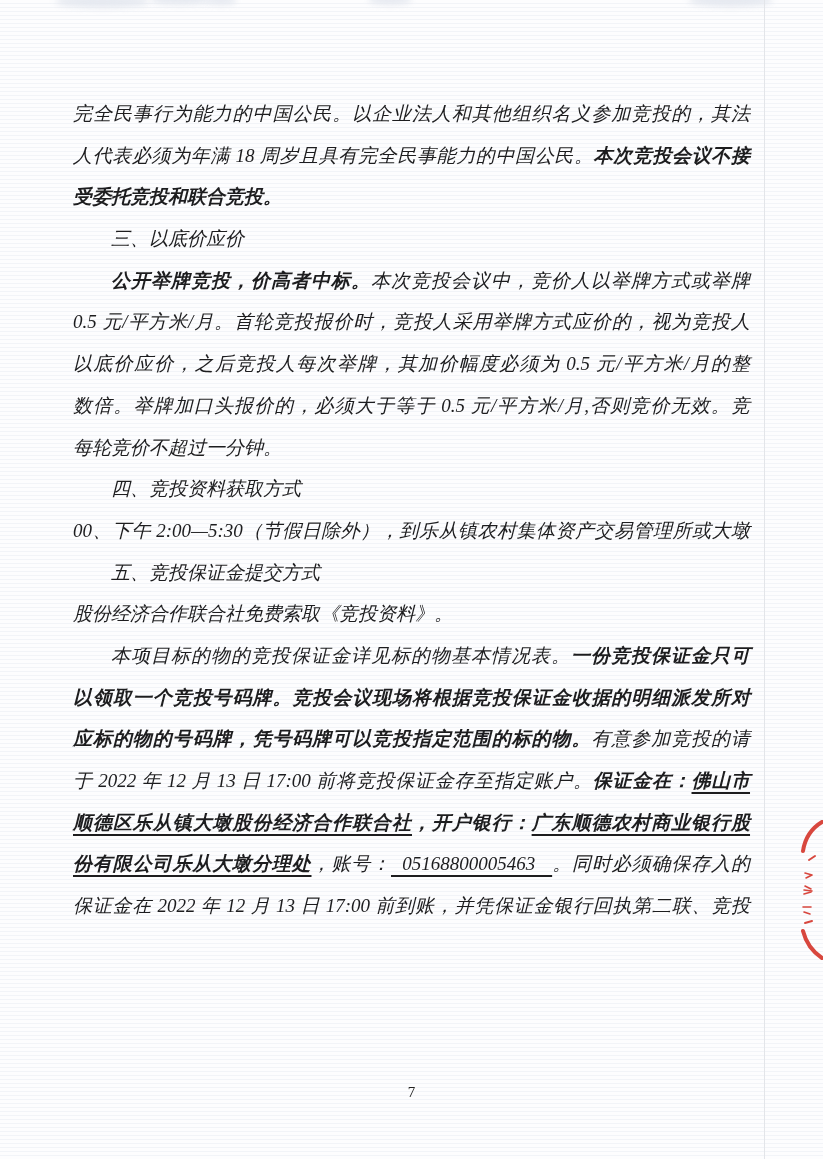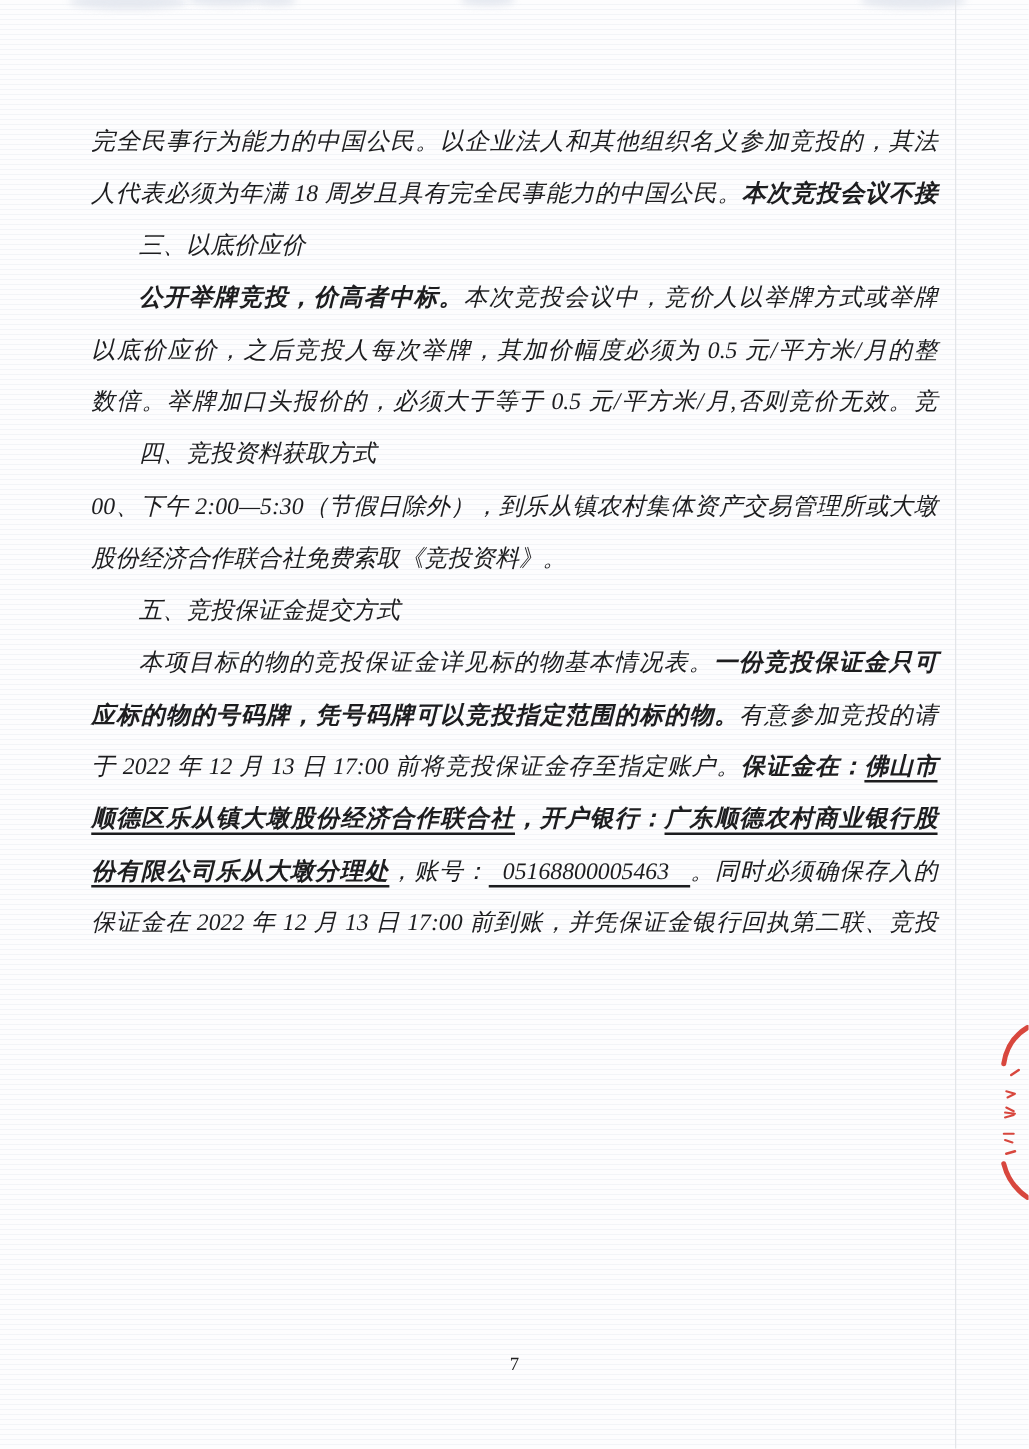--- a/index.html
+++ b/index.html
@@ -71,29 +71,33 @@
     <div class="smudge" style="left:205px;top:-4px;width:32px;height:9px;"></div>
     <div class="smudge" style="left:368px;top:-5px;width:44px;height:10px;"></div>
     <div class="smudge" style="left:688px;top:-6px;width:85px;height:13px;"></div>
   </div>
 
   <div class="scanner-streak"></div>
 
   <div class="text-block">
       <div class="line full"><span>完全民事行为能力的中国公民。以企业法人和其他组织名义参加竞投的，其法</span></div>
       <div class="line full"><span>人代表必须为年满 18 周岁且具有完全民事能力的中国公民。</span><span class="b">本次竞投会议不接</span></div>
+      <div class="line"><span class="b">受委托竞投和联合竞投。</span></div>
       <div class="line indent"><span>三、以底价应价</span></div>
       <div class="line full indent"><span class="b">公开举牌竞投，价高者中标。</span><span>本次竞投会议中，竞价人以举牌方式或举牌</span></div>
+      <div class="line full"><span>0.5 元/平方米/月。首轮竞投报价时，竞投人采用举牌方式应价的，视为竞投人</span></div>
       <div class="line full"><span>以底价应价，之后竞投人每次举牌，其加价幅度必须为 0.5 元/平方米/月的整</span></div>
       <div class="line full"><span>数倍。举牌加口头报价的，必须大于等于 0.5 元/平方米/月,否则竞价无效。竞</span></div>
+      <div class="line"><span>每轮竞价不超过一分钟。</span></div>
       <div class="line indent"><span>四、竞投资料获取方式</span></div>
       <div class="line full"><span>00、下午 2:00—5:30（节假日除外），到乐从镇农村集体资产交易管理所或大墩</span></div>
+      <div class="line indent"><span>五、竞投保证金提交方式</span></div>
       <div class="line"><span>股份经济合作联合社免费索取《竞投资料》。</span></div>
-      <div class="line indent"><span>五、竞投保证金提交方式</span></div>
       <div class="line full indent"><span>本项目标的物的竞投保证金详见标的物基本情况表。</span><span class="b">一份竞投保证金只可</span></div>
+      <div class="line full"><span class="b">以领取一个竞投号码牌。竞投会议现场将根据竞投保证金收据的明细派发所对</span></div>
       <div class="line full"><span class="b">应标的物的号码牌，凭号码牌可以竞投指定范围的标的物。</span><span>有意参加竞投的请</span></div>
       <div class="line full"><span>于 2022 年 12 月 13 日 17:00 前将竞投保证金存至指定账户。</span><span class="b">保证金在：</span><span class="b u">佛山市</span></div>
       <div class="line full"><span class="b u">顺德区乐从镇大墩股份经济合作联合社</span><span class="b">，开户银行：</span><span class="b u">广东顺德农村商业银行股</span></div>
       <div class="line full"><span class="b u">份有限公司乐从大墩分理处</span><span>，账号：</span><span class="u">&nbsp;&nbsp;05168800005463&nbsp;&nbsp;&nbsp;</span><span>。同时必须确保存入的</span></div>
       <div class="line full"><span>保证金在 2022 年 12 月 13 日 17:00 前到账，并凭保证金银行回执第二联、竞投</span></div>
     </div>
 
   <svg class="stamp" viewBox="0 0 27 140">
     <path d="M26,2 C16,8 9,18 7,31" stroke-width="4" stroke-linecap="round"></path>
     <path d="M7,111 C10,123 17,132 26,138" stroke-width="4" stroke-linecap="round"></path>

